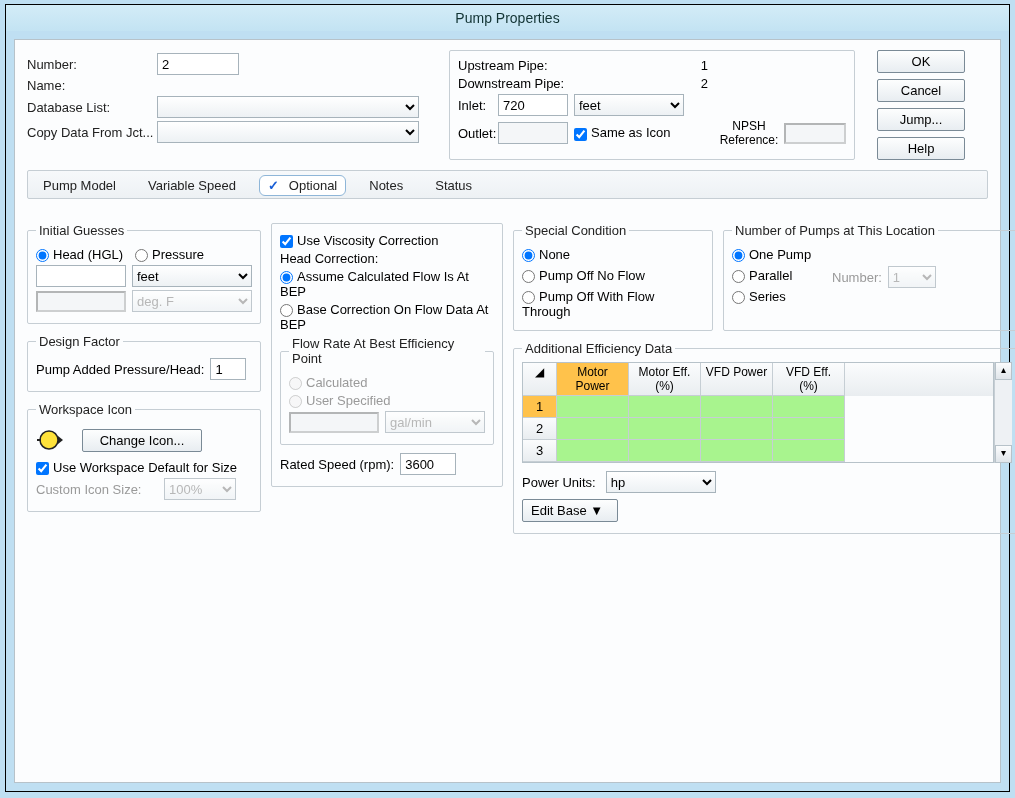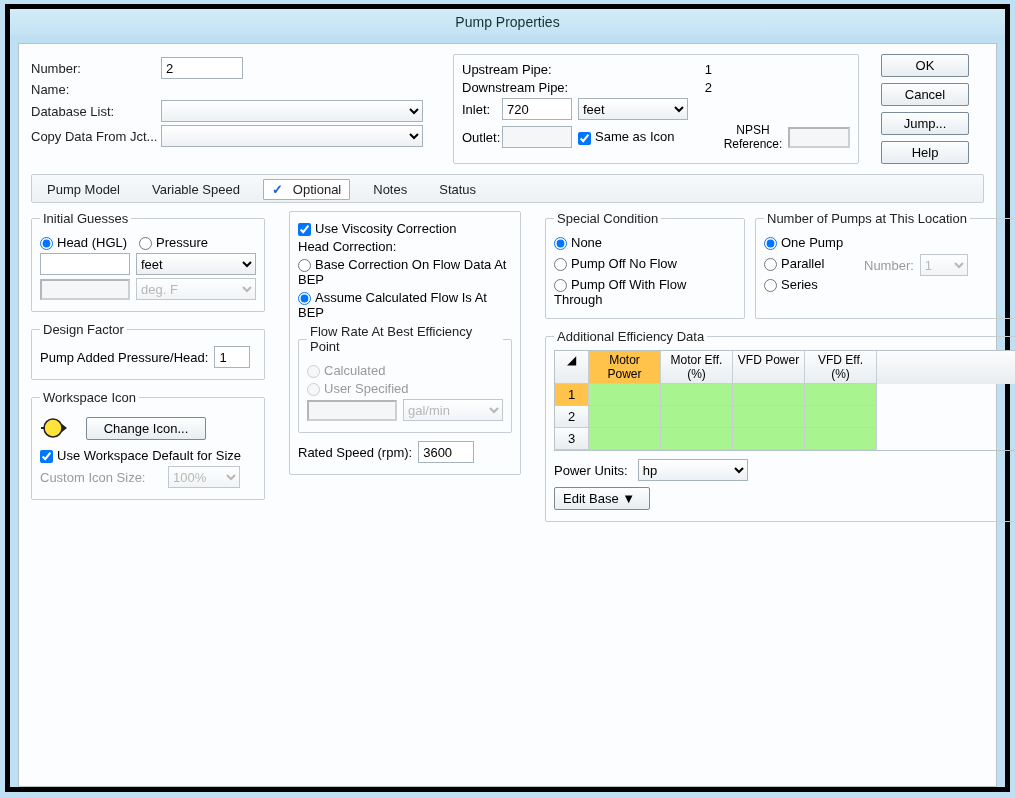--- a/index.html
+++ b/index.html
@@ -1,34 +1,34 @@
 <!DOCTYPE html>
 <html><head>
 <meta charset="utf-8">
 <style>
 * { box-sizing: border-box; font-family: "Segoe UI", Tahoma, Arial, sans-serif; font-size: 13px; }
 body { margin: 0; background: #bfdff2; padding: 4px; }
-.window { background: #bfdff2; border: 5px solid #000000; width: 1005px; height: 788px; margin: auto; }
+.window { background: #bfdff2; border: 1px solid #000000; width: 1005px; height: 788px; margin: auto; }
 .titlebar { background: linear-gradient(#d3ecf7,#c3e3f3); text-align: center; padding: 5px 0; color: #133; font-size: 14px; }
 .client { background: #fcfdfe; margin: 8px; border: 1px solid #b7c2c9; height: 744px; padding: 10px 12px; position: relative; }
 .row { display: flex; align-items: center; margin: 3px 0; }
 label.lbl { width: 130px; color: #222; }
 input[type=text].tb { border: 1px solid #a7b3bb; background: #fff; height: 22px; padding: 1px 4px; }
 select.cb { border: 1px solid #a7b3bb; background: linear-gradient(#fff,#edf1f4); height: 22px; }
 .btn { border: 1px solid #7a8a96; background: linear-gradient(#fdfefe,#e8edf1); padding: 3px 0; width: 88px; text-align: center; cursor: pointer; border-radius: 2px; }
 .top { display: flex; gap: 10px; }
 .top-left { width: 412px; }
 .top-mid { border: 1px solid #c6ced4; border-radius: 2px; padding: 4px 8px 8px 8px; width: 406px; }
 .top-right { width: 100px; display: flex; flex-direction: column; gap: 6px; align-items: flex-end; }
 fieldset.grp { border: 1px solid #c6ced4; border-radius: 2px; padding: 6px 8px 8px 8px; margin: 0; }
 fieldset.grp > legend { padding: 0 3px; color: #222; }
 .tabs { margin-top: 10px; background: linear-gradient(#f7f9fb,#edf1f4); border: 1px solid #c6ced4; border-radius: 2px; padding: 4px 6px 2px 6px; display: flex; gap: 14px; align-items: center; }
 .tab { padding: 2px 8px; color: #222; border: 1px solid transparent; cursor: pointer; }
-.tab.sel { border: 1px solid #8fb6d8; background: #fff; border-radius: 1px; }
-.content { margin-top: 8px; display: flex; gap: 24px; }
+.tab.sel { border: 1px solid #8fb6d8; background: #fff; border-radius: 6px; }
+.content { margin-top: 24px; display: flex; gap: 10px; }
 .col { display: flex; flex-direction: column; gap: 10px; }
 input[type=radio],input[type=checkbox]{ margin: 0 4px 0 0; vertical-align: middle; }
 .dim { color: #9a9a9a; }
 .table { border: 1px solid #b7c2c9; width: 472px; }
 .thead { display: flex; background: linear-gradient(#fbfcfd,#e9edf0); }
 .th { border-right: 1px solid #c6ced4; border-bottom: 1px solid #c6ced4; text-align: center; padding: 2px 2px; font-size: 12px; }
 .tbody .tr { display: flex; height: 22px; }
 .td { border-right: 1px solid #c6ced4; border-bottom: 1px solid #c6ced4; background: #a8f48e; }
 .rownum { width: 34px; background: linear-gradient(#fbfcfd,#e9edf0); text-align: center; border-right: 1px solid #c6ced4; border-bottom: 1px solid #c6ced4; line-height: 21px; }
 .scroll { width: 18px; background: #eef1f4; border-left: 1px solid #c6ced4; display: flex; flex-direction: column; justify-content: space-between; }
@@ -163,24 +163,24 @@
       <div class="col" style="width:290px">
 
         <fieldset class="grp">
           <div class="row">
               <label><input type="checkbox" checked="" style=""><span>Use Viscosity Correction</span></label>
             </div>
           <div class="row">
               <span>Head Correction:</span>
             </div>
           <div class="row">
+              <label><input type="radio" name="hc" checked="" style=""><span>Assume Calculated Flow Is At BEP</span></label>
+            </div>
+          <div class="row">
               <label><input type="radio" name="hc" style=""><span>Base Correction On Flow Data At BEP</span></label>
-            </div>
-          <div class="row">
-              <label><input type="radio" name="hc" checked="" style=""><span>Assume Calculated Flow Is At BEP</span></label>
             </div>
           <fieldset class="grp dim" style="margin-top:4px">
             <legend>Flow Rate At Best Efficiency Point</legend>
             <div class="row">
                 <label><input type="radio" disabled="" style=""><span>Calculated</span></label>
               </div>
             <div class="row">
                 <label><input type="radio" disabled="" style=""><span>User Specified</span></label>
               </div>
             <div class="row">

